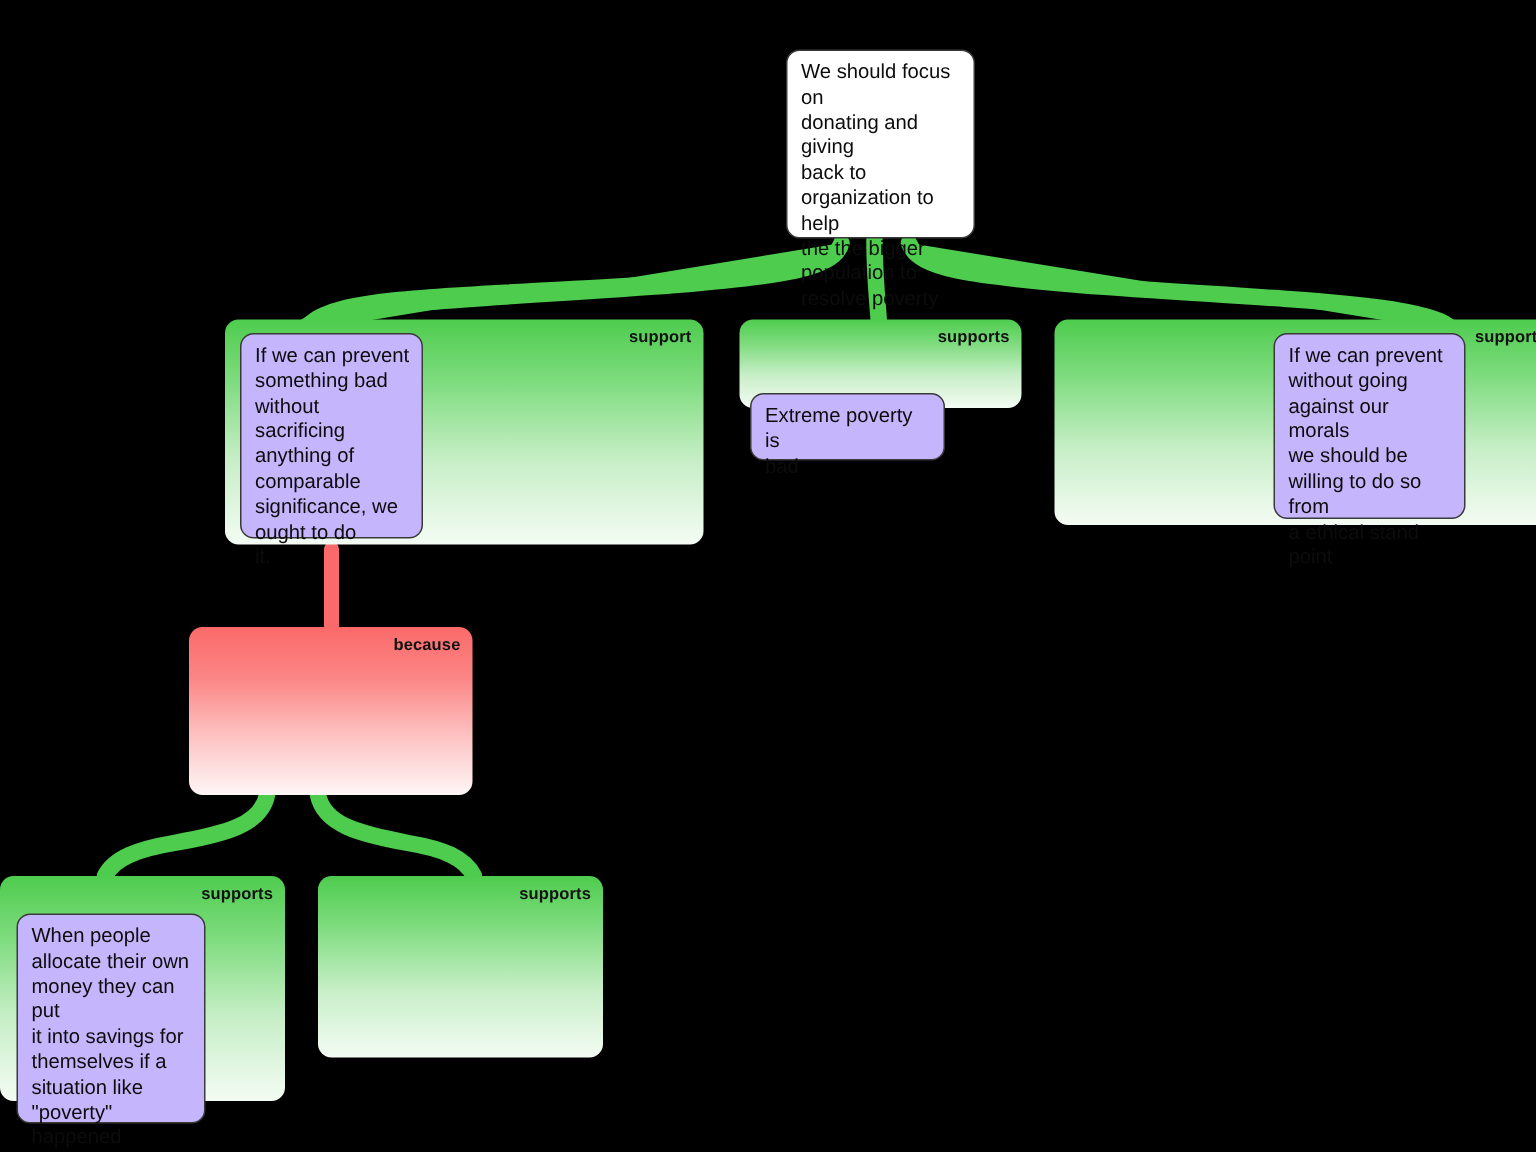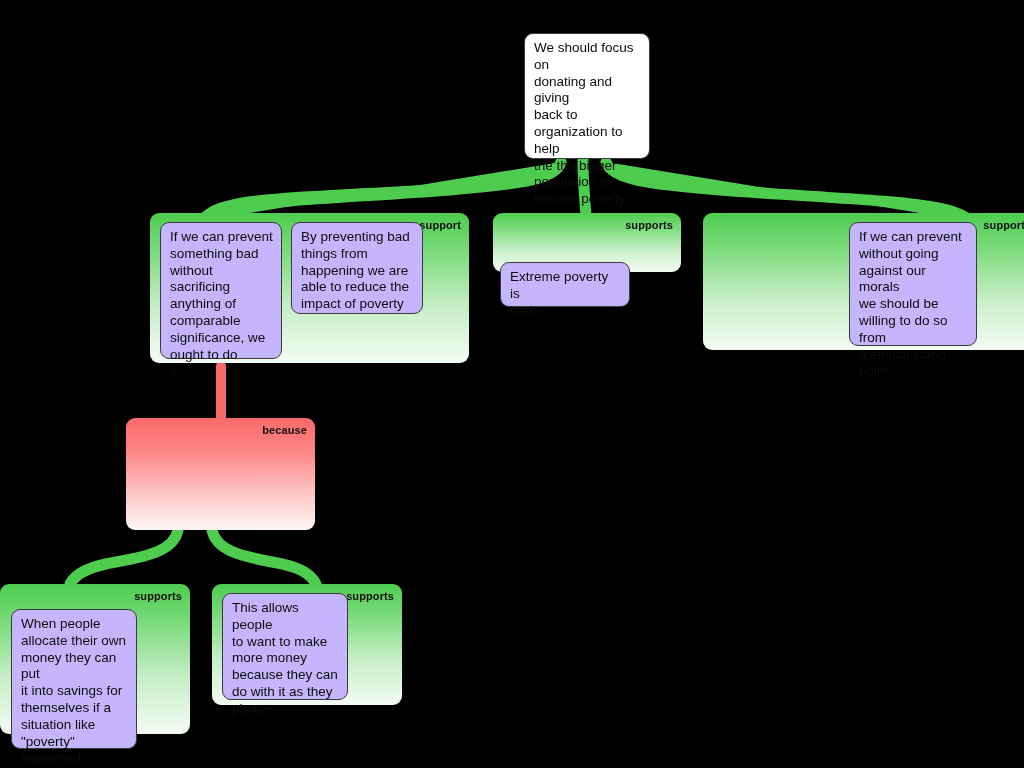--- a/index.html
+++ b/index.html
@@ -134,25 +134,20 @@
     <span class="group-label">support</span>
   </div>
   <div class="card" style="left:160px; top:222px; width:122px; height:137px;">If we can prevent
 something bad
 without sacrificing
 anything of
 comparable
 significance, we
 ought to do
 it.</div>
-  <div class="card" style="left:291px; top:222px; width:132px; height:92px;">By preventing bad
-things from
-happening we are
-able to reduce the
-impact of poverty</div>
 
   <div class="group support" style="left:493px; top:213px; width:188px; height:59px;">
     <span class="group-label">supports</span>
   </div>
   <div class="card" style="left:500px; top:222px; width:130px; height:45px;margin-top:40px;">Extreme poverty is
 bad</div>
 
   <div class="group support" style="left:703px; top:213px; width:330px; height:137px;">
     <span class="group-label">support</span>
   </div>
@@ -176,20 +171,14 @@
 money they can put
 it into savings for
 themselves if a
 situation like
 "poverty" happened
 to them</div>
 
   <div class="group support" style="left:212px; top:584px; width:190px; height:121px;">
     <span class="group-label">supports</span>
   </div>
-  <div class="card" style="left:222px; top:593px; width:126px; height:107px;">This allows people
-to want to make
-more money
-because they can
-do with it as they
-please</div>
 
 </div>
 
 </body></html>

